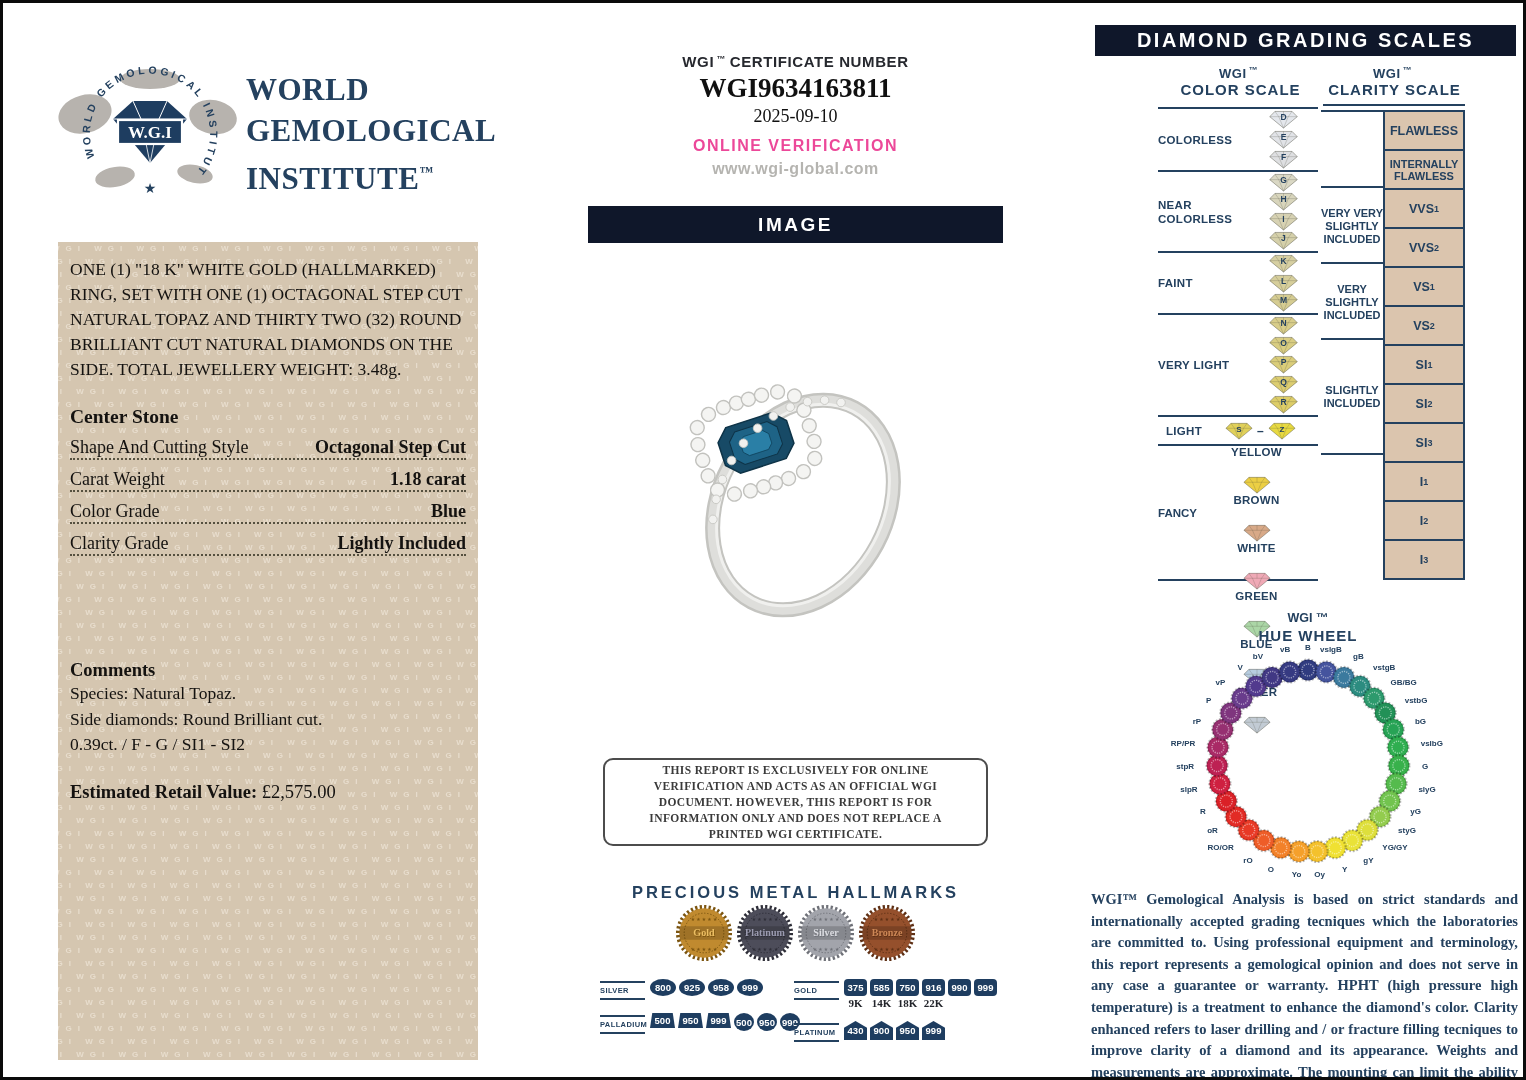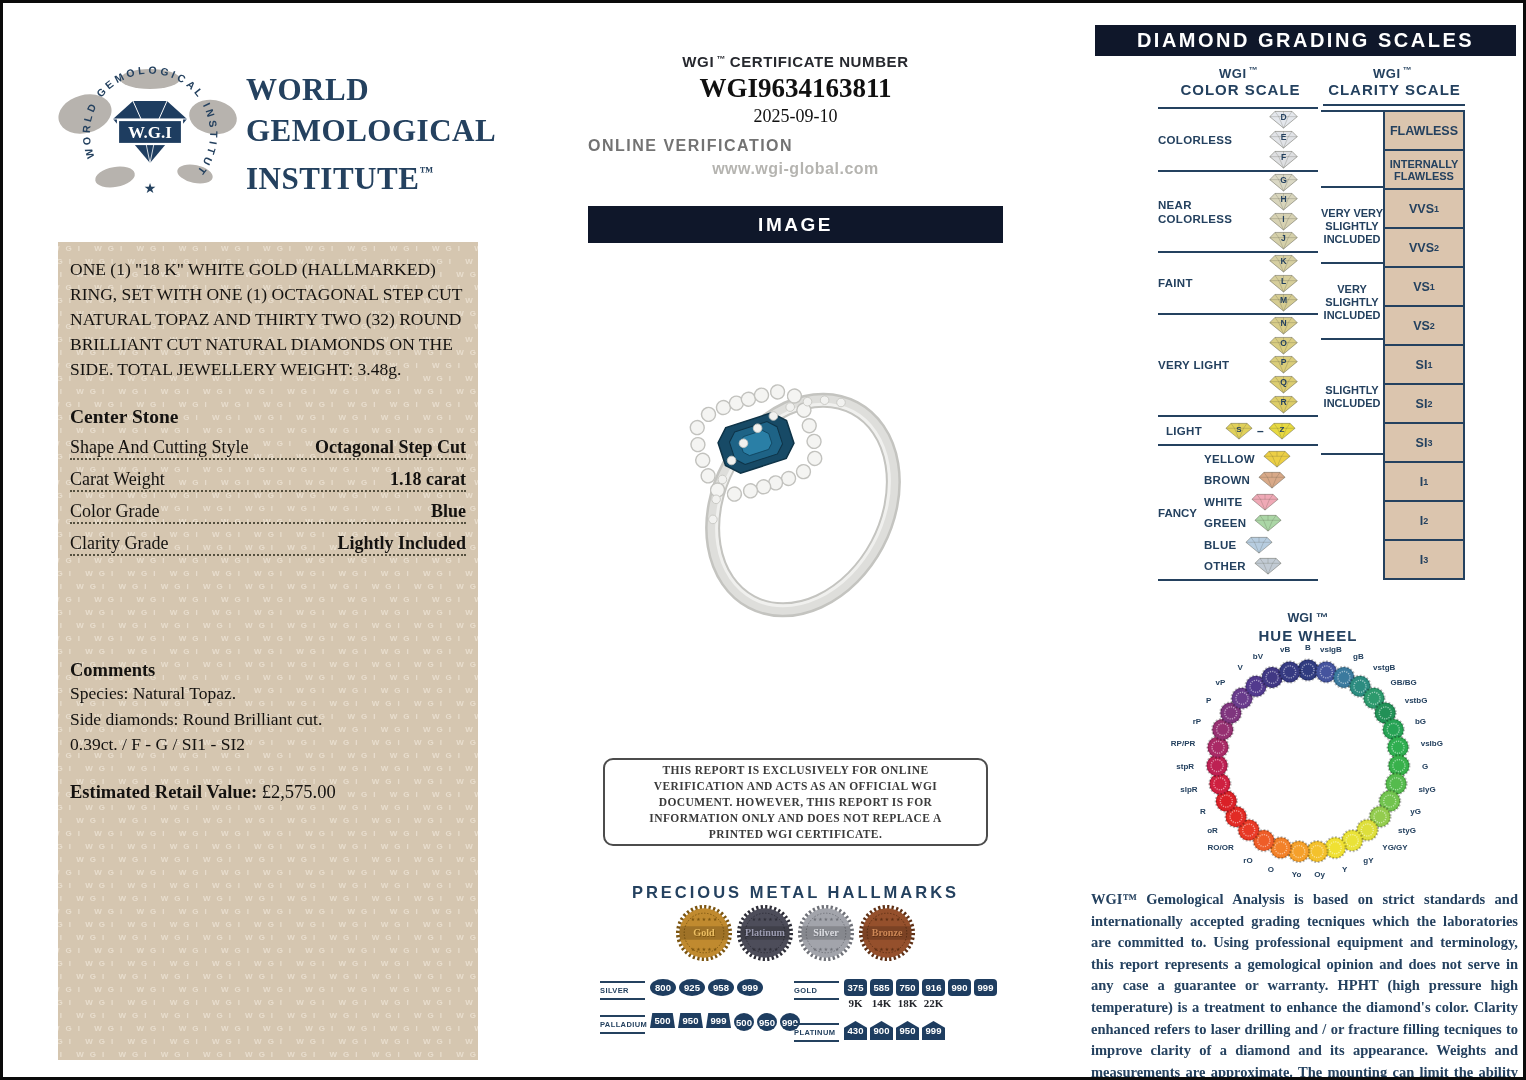--- a/index.html
+++ b/index.html
@@ -31,23 +31,23 @@
   .retail .lbl{font-weight:bold;}
 
   
   .cert-heading{position:absolute;left:585px;top:50px;width:415px;text-align:center;
                 font-family:"Liberation Sans",sans-serif;font-weight:bold;font-size:15px;
                 color:#26282e;letter-spacing:.6px;}
   .tm-small{font-size:9px;vertical-align:5px;margin:0 4px 0 2px;}
   .cert-number{position:absolute;left:585px;top:70px;width:415px;text-align:center;
                font-weight:bold;font-size:27px;color:#101010;}
   .cert-date{position:absolute;left:585px;top:103px;width:415px;text-align:center;font-size:18px;color:#101010;}
-  .verif1{position:absolute;left:585px;top:134px;width:415px;
+  .verif1{position:absolute;left:585px;top:134px;width:415px;text-align:center;
           font-family:"Liberation Sans",sans-serif;font-weight:bold;font-size:16px;
-          color:#737373;letter-spacing:1.5px;}
+          color:#ec4899;letter-spacing:1.5px;}
   .verif2{position:absolute;left:585px;top:157px;width:415px;text-align:center;
           font-family:"Liberation Sans",sans-serif;font-weight:bold;font-size:16px;
           color:#b5b4b0;letter-spacing:.5px;}
   .image-bar{position:absolute;left:585px;top:203px;width:415px;height:37px;font-size:19px;}
   .ring-box{position:absolute;left:635px;top:312px;width:310px;height:335px;}
   .notice{position:absolute;left:600px;top:755px;width:385px;box-sizing:border-box;
           border:2px solid #4c4c4c;border-radius:10px;padding:2px 16px;text-align:center;
           font-weight:bold;font-size:11.5px;line-height:16px;color:#3a3a3a;letter-spacing:.4px;}
   .pm-heading{position:absolute;left:585px;top:880px;width:415px;text-align:center;
               font-family:"Liberation Sans",sans-serif;font-weight:bold;font-size:16.5px;
@@ -86,21 +86,21 @@
             font-weight:bold;font-size:11.5px;letter-spacing:.3px;line-height:14px;color:#24415f;}
   .cs-stones{flex:1;display:flex;flex-direction:column;align-items:center;justify-content:space-evenly;}
   .cs-light{border-top:2px solid #24415f;display:flex;align-items:center;box-sizing:border-box;height:29px;}
   .cs-light .cs-label{width:58px;padding-left:8px;}
   .cs-dash{font-family:"Liberation Sans",sans-serif;font-weight:bold;font-size:12px;color:#24415f;margin:0 3px;}
   .cs-fancy{border-top:2px solid #24415f;border-bottom:2px solid #24415f;display:flex;
             box-sizing:border-box;height:137px;}
   .fancy-label{width:46px;display:flex;align-items:center;font-family:"Liberation Sans",sans-serif;
                font-weight:bold;font-size:11.5px;color:#24415f;}
   .fancy-rows{flex:1;display:flex;flex-direction:column;justify-content:space-evenly;padding-right:9px;}
-  .fancy-row{display:flex;align-items:center;gap:7px;}
+  .fancy-row{display:flex;align-items:center;justify-content:flex-end;gap:18px;flex-direction:column;}
   .fancy-name{font-family:"Liberation Sans",sans-serif;font-weight:bold;font-size:11.5px;
               letter-spacing:.3px;color:#24415f;}
   .clar-side{position:absolute;left:1318px;top:107px;width:62px;}
   .clar-group{border-top:2px solid #24415f;margin-top:-2px;display:flex;align-items:center;
               justify-content:center;text-align:center;font-family:"Liberation Sans",sans-serif;
               font-weight:bold;font-size:11px;line-height:13px;color:#24415f;box-sizing:border-box;}
   .clar-group:first-child{margin-top:0;}
   .clar-group:last-child{border-bottom:2px solid #24415f;}
   .clar-cells{position:absolute;left:1380px;top:107px;width:82px;}
   .clar-cell{height:41px;margin-top:-2px;border:2px solid #24415f;background:#dbc5ae;

